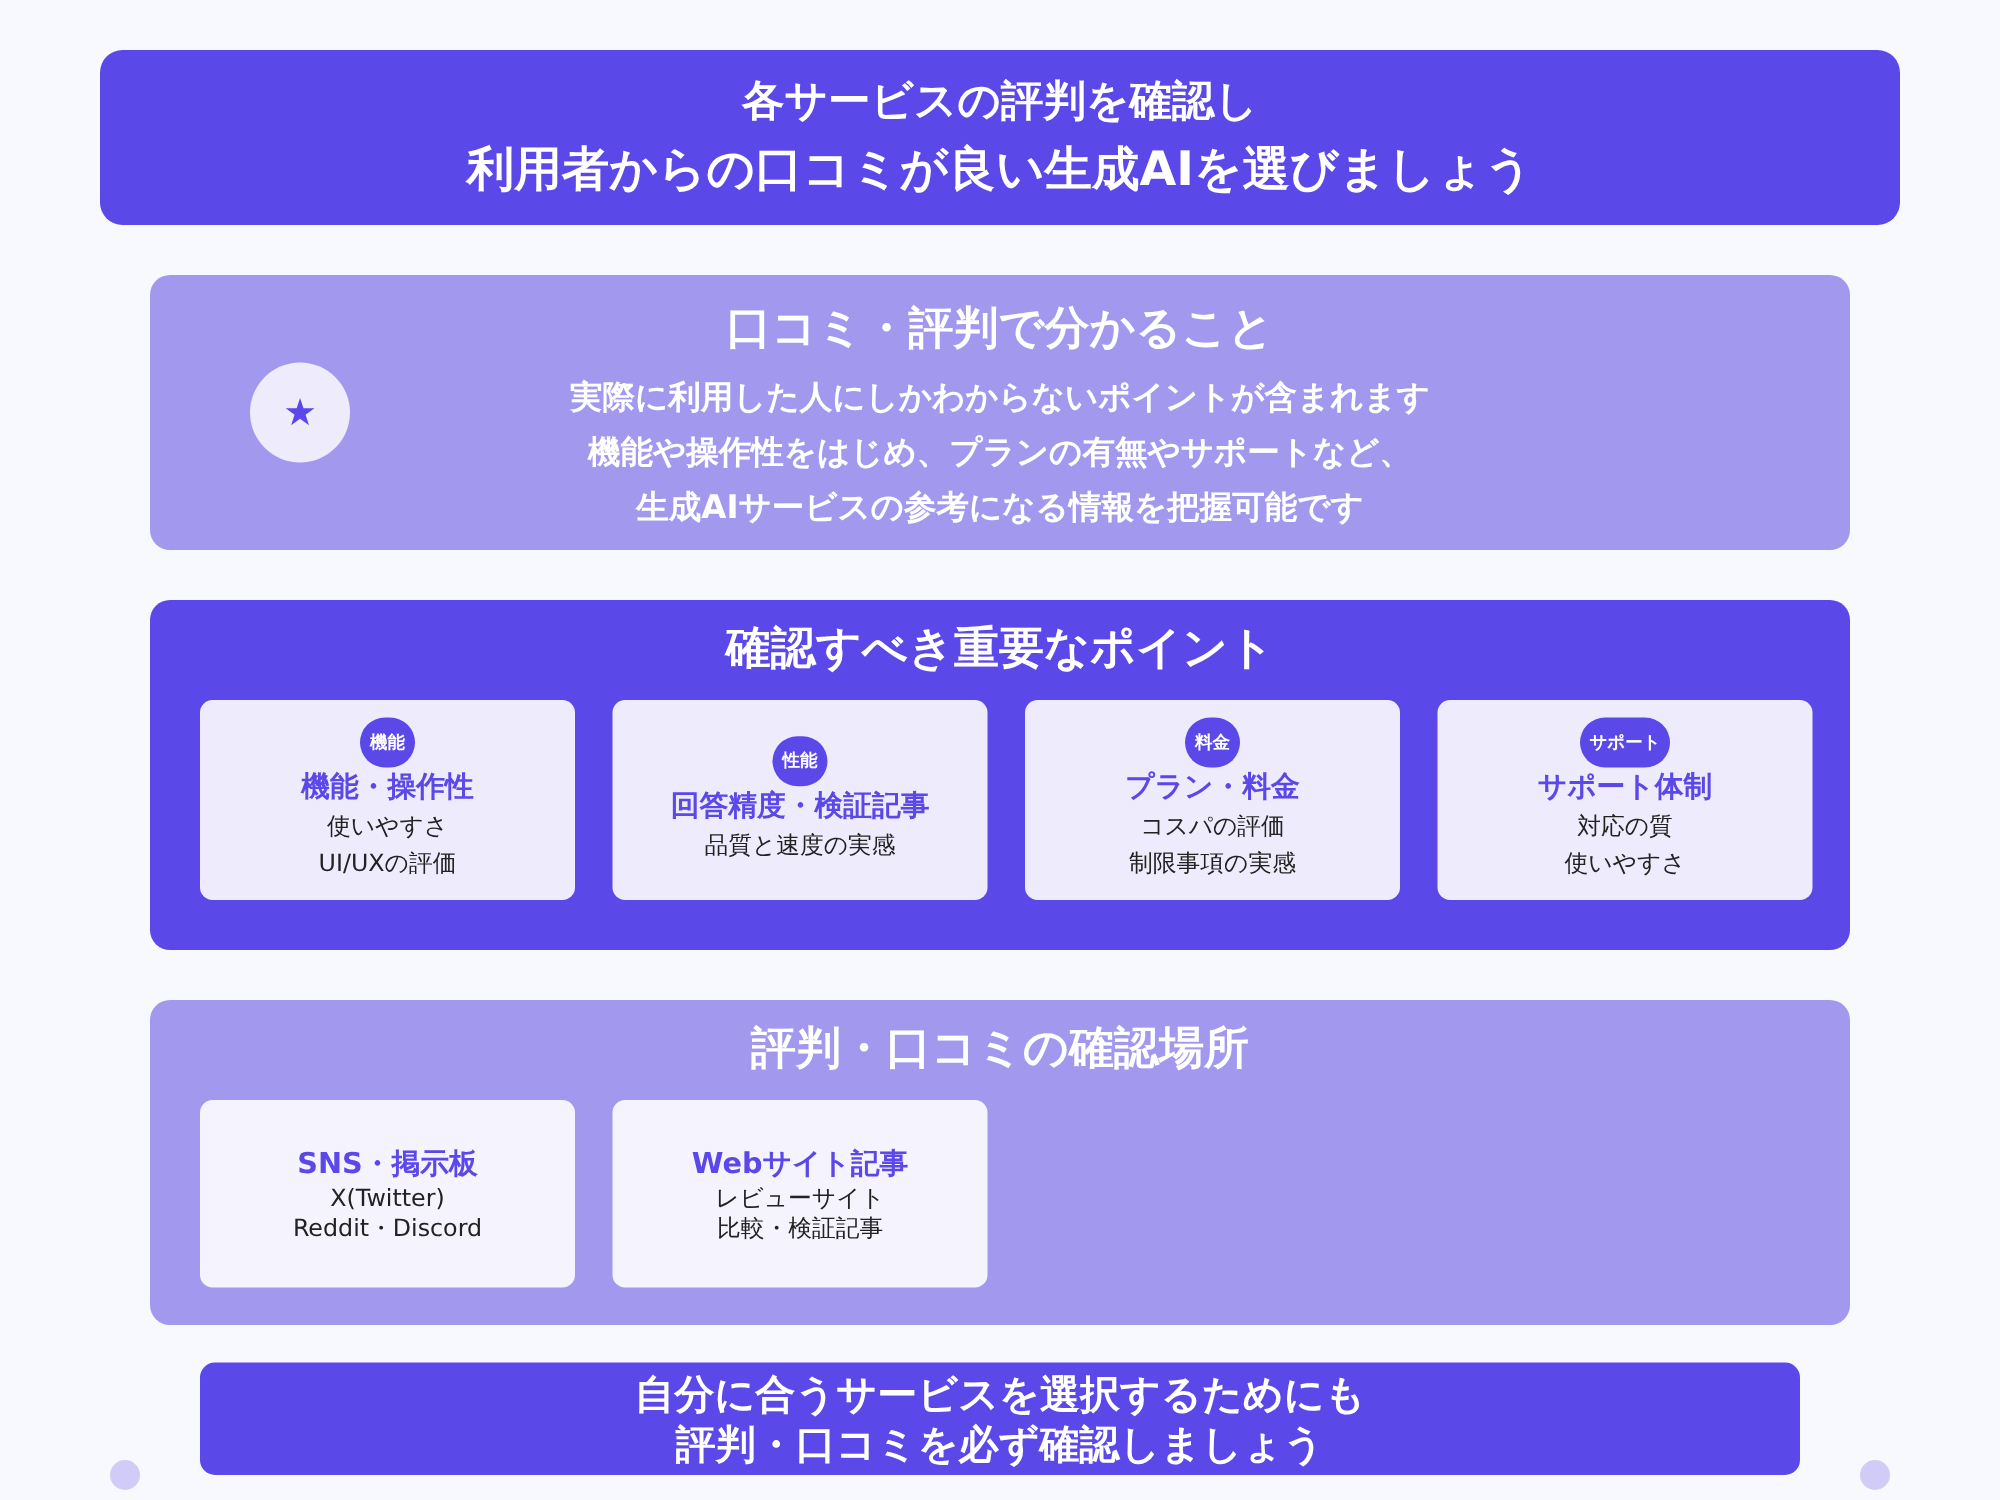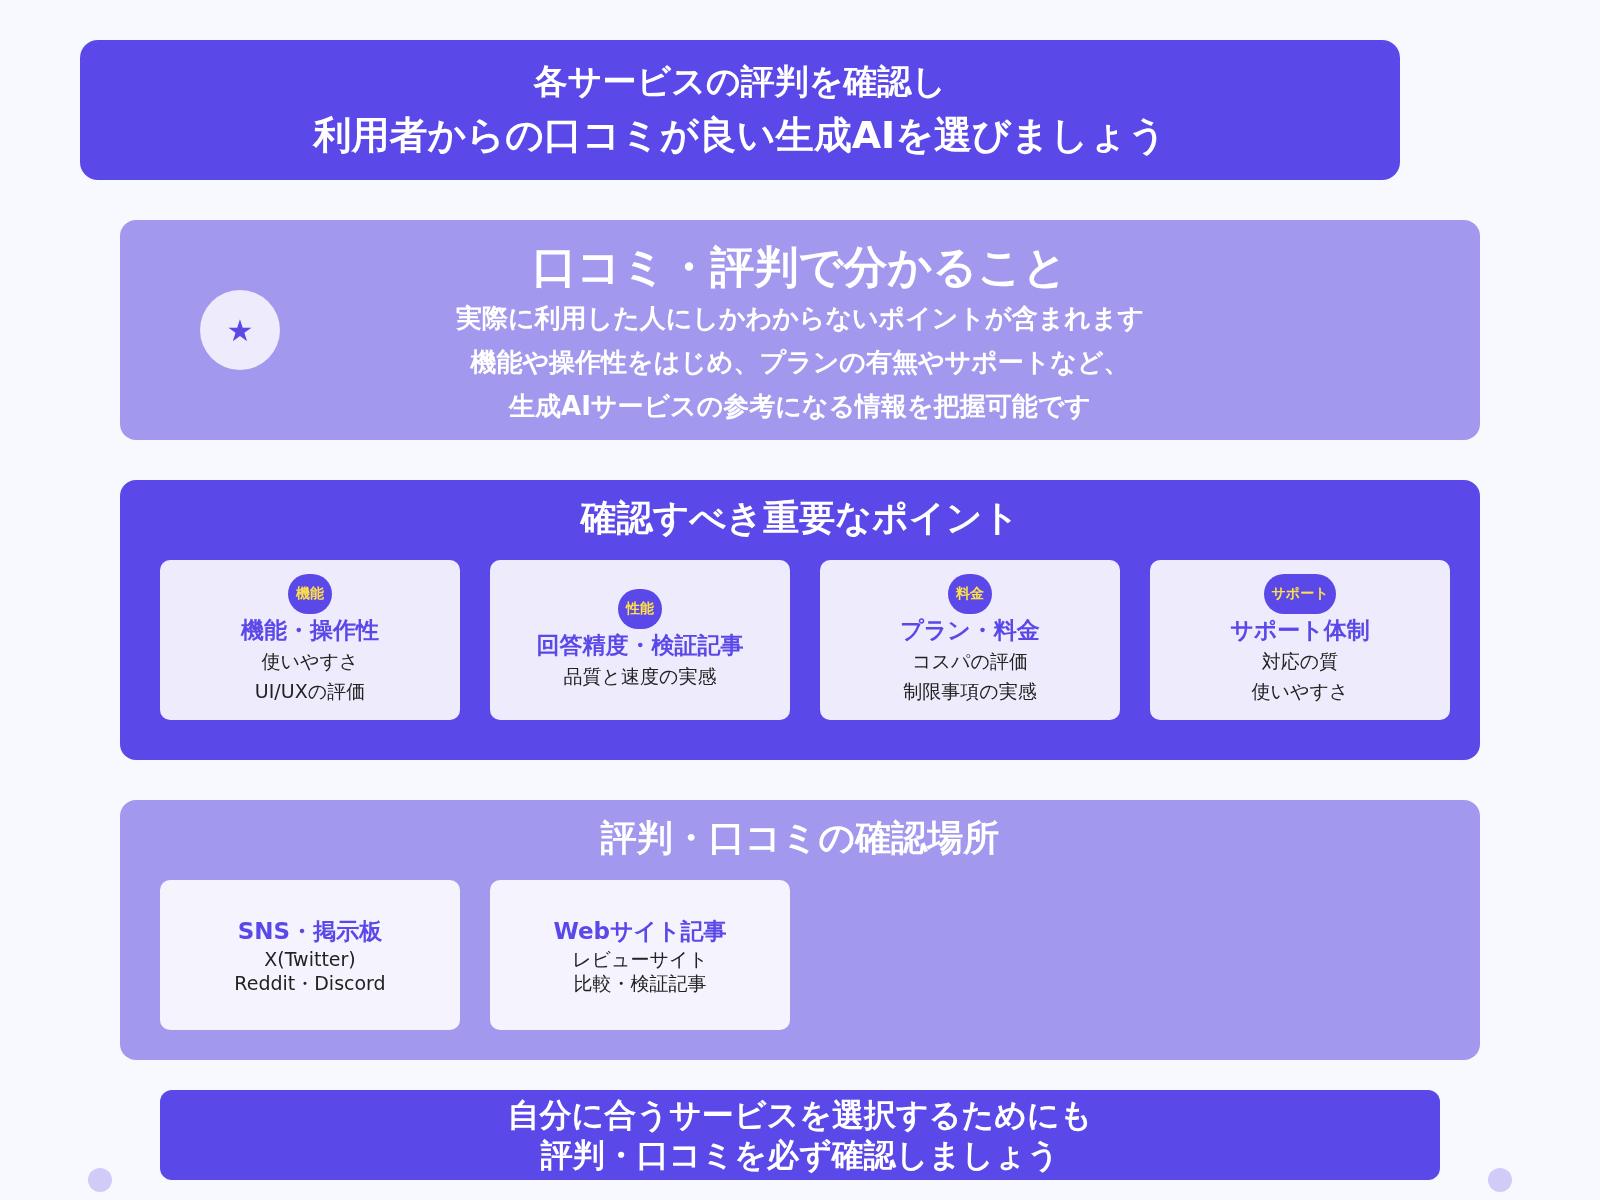--- a/index.html
+++ b/index.html
@@ -4,21 +4,21 @@
   <style>
     * { box-sizing: border-box; margin: 0; padding: 0; }
     html, body {
       width: 1600px; height: 1200px; overflow: hidden;
       background: #f8f8ff;
       font-family: "DejaVu Sans", "Liberation Sans", sans-serif;
     }
     .page { position: relative; width: 1600px; height: 1200px; }
 
     .hero {
-      position: absolute; left: 80px; top: 40px; width: 1320px; height: 140px;
+      position: absolute; left: 80px; top: 40px; width: 1440px; height: 140px;
       background: #5b48e8; border-radius: 18px; color: #fff;
       display: flex; flex-direction: column; align-items: center; justify-content: center;
       text-align: center; font-weight: bold;
     }
     .hero .l1 { font-size: 34px; line-height: 1.5; }
     .hero .l2 { font-size: 38px; line-height: 1.5; }
 
     .panel-light {
       position: absolute; left: 120px; width: 1360px;
       background: #a299ef; border-radius: 16px;
@@ -30,21 +30,21 @@
 
     .about { top: 220px; height: 220px; }
     .about .icon-circle {
       position: absolute; left: 80px; top: 70px; width: 80px; height: 80px;
       border-radius: 50%; background: #eeebfc;
       display: flex; align-items: center; justify-content: center;
       color: #5b48e8; font-size: 30px;
     }
     .about .title {
       position: absolute; left: 0; right: 0; top: 18px;
-      text-align: center; color: #fff; font-weight: bold; font-size: 44px;
+      text-align: center; color: #fff; font-weight: bold; font-size: 36px;
     }
     .about .desc {
       position: absolute; left: 0; right: 0; top: 76px;
       text-align: center; color: #fff; font-weight: bold; font-size: 26px; line-height: 44px;
     }
 
     .points { top: 480px; height: 280px; }
     .section-title {
       position: absolute; left: 0; right: 0; top: 14px;
       text-align: center; color: #fff; font-weight: bold; font-size: 36px;
@@ -55,21 +55,21 @@
     }
     .points .cards { top: 80px; height: 160px; }
     .card {
       flex: 0 0 300px; height: 100%;
       background: #eeebfc; border-radius: 10px;
       display: flex; flex-direction: column; align-items: center; justify-content: center;
       text-align: center;
     }
     .badge {
       min-width: 40px; height: 40px; padding: 0 8px;
-      border-radius: 20px; background: #5b48e8; color: #fde047;
+      border-radius: 20px; background: #5b48e8; color: #ffffff;
       font-size: 14px; font-weight: bold;
       display: flex; align-items: center; justify-content: center;
       margin-bottom: 0;
     }
     .card-title { color: #5b48e8; font-weight: bold; font-size: 23px; line-height: 32px; }
     .card-line { color: #222; font-size: 19px; line-height: 30px; }
 
     .places { top: 800px; height: 260px; }
     .places .cards { top: 80px; height: 150px; }
     .places .card { background: #f4f3fe; }

